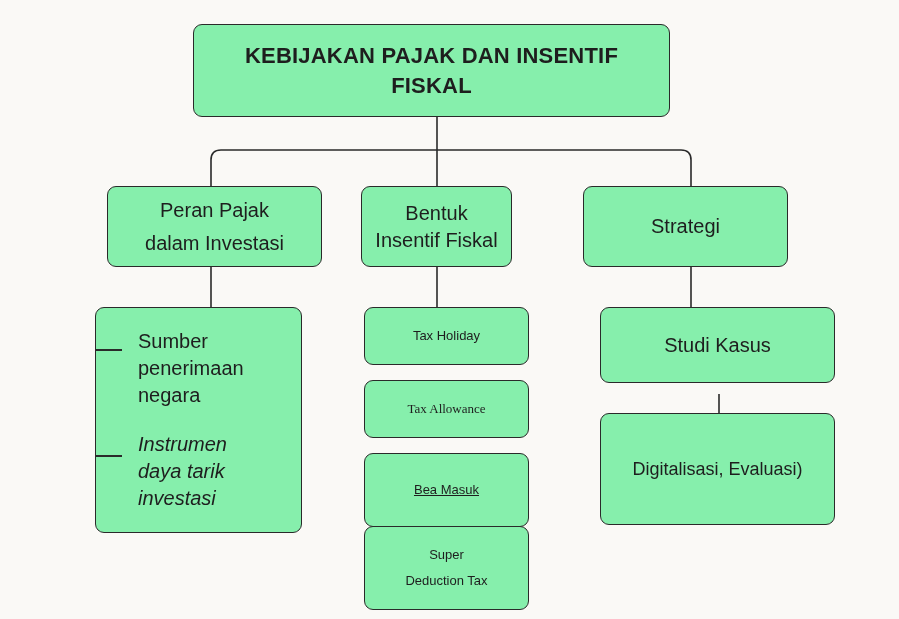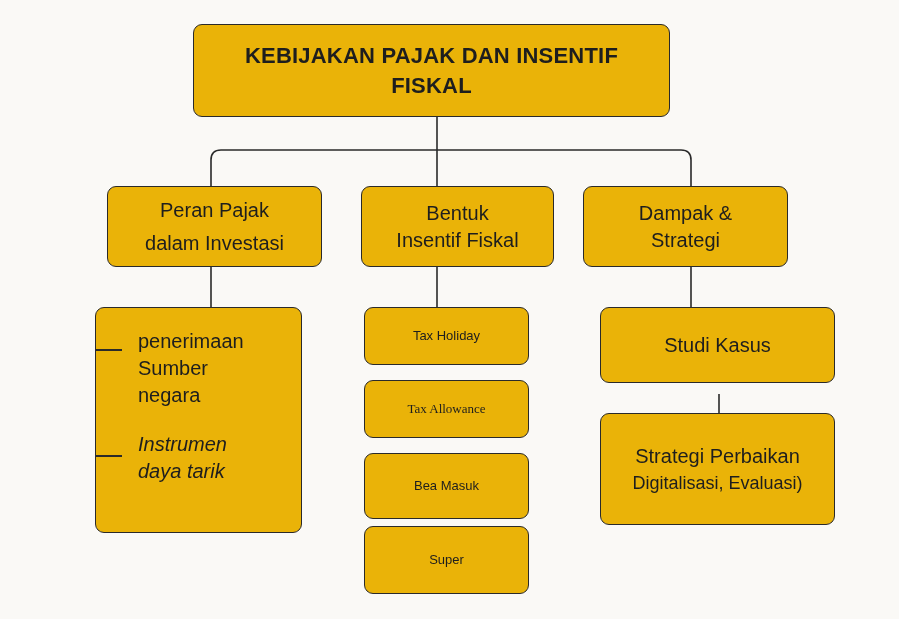--- a/index.html
+++ b/index.html
@@ -13,21 +13,21 @@
       position: relative;
       overflow: hidden;
       font-family: "Liberation Sans", "DejaVu Sans", sans-serif;
       color: #1e1e1e;
     }
     .box {
       position: absolute;
       box-sizing: border-box;
       border: 1.6px solid #2a2a2a;
       border-radius: 9px;
-      background: #eab308;
+      background: #86efac;
       display: flex;
       align-items: center;
       justify-content: center;
       text-align: center;
       flex-direction: column;
     }
     .root-title {
       font-weight: bold;
       font-size: 22px;
       line-height: 30px;
@@ -83,56 +83,56 @@
 <div class="box" style="left:193px; top:24px; width:477px; height:93px;">
   <div class="root-title">KEBIJAKAN PAJAK DAN INSENTIF</div>
   <div class="root-title">FISKAL</div>
 </div>
 
 <div class="box" style="left:107px; top:186px; width:215px; height:81px;gap:6px;">
   <div class="l1">Peran Pajak</div>
   <div class="l1">dalam Investasi</div>
 </div>
 
-<div class="box" style="left:361px; top:186px; width:193px; height:81px;text-align:center;">
+<div class="box" style="left:361px; top:186px; width:151px; height:81px;text-align:center;">
   <div class="l1">Bentuk</div>
   <div class="l1">Insentif Fiskal</div>
 </div>
 
 <div class="box" style="left:583px; top:186px; width:205px; height:81px;">
-  <div class="l1">Dampak &amp;</div>
   <div class="l1">Strategi</div>
 </div>
 
 <div class="box" style="left:95px; top:307px; width:207px; height:226px;"></div>
 <div class="tick" style="left:96px; top:349px; width:26px;"></div>
 <div class="tick" style="left:96px; top:455px; width:26px;"></div>
 
 <div class="role-text" style="left:138px; top:328px;">
+  <div>Sumber</div>
   <div>penerimaan</div>
-  <div>Sumber</div>
   <div>negara</div>
 </div>
 <div class="role-text" style="left:138px; top:431px;font-style:italic;">
   <div>Instrumen</div>
   <div>daya tarik</div>
+  <div>investasi</div>
 </div>
 
 <div class="box item" style="left:364px; top:307px; width:165px; height:58px;">
   <div>Tax Holiday</div>
 </div>
 <div class="box item" style="left:364px; top:380px; width:165px; height:58px;font-family:Liberation Serif, serif;">
   <div>Tax Allowance</div>
 </div>
-<div class="box item" style="left:364px; top:453px; width:165px; height:66px;">
+<div class="box item" style="left:364px; top:453px; width:165px; height:74px;text-decoration:underline;">
   <div>Bea Masuk</div>
 </div>
-<div class="box item" style="left:364px; top:526px; width:165px; height:68px;">
+<div class="box item" style="left:364px; top:526px; width:165px; height:84px;">
   <div>Super</div>
+  <div>Deduction Tax</div>
 </div>
 
 <div class="box" style="left:600px; top:307px; width:235px; height:76px;">
   <div class="l1">Studi Kasus</div>
 </div>
 <div class="box" style="left:600px; top:413px; width:235px; height:112px;">
-  <div class="l1">Strategi Perbaikan</div>
   <div class="sm">Digitalisasi, Evaluasi)</div>
 </div>
 
 </body></html>

